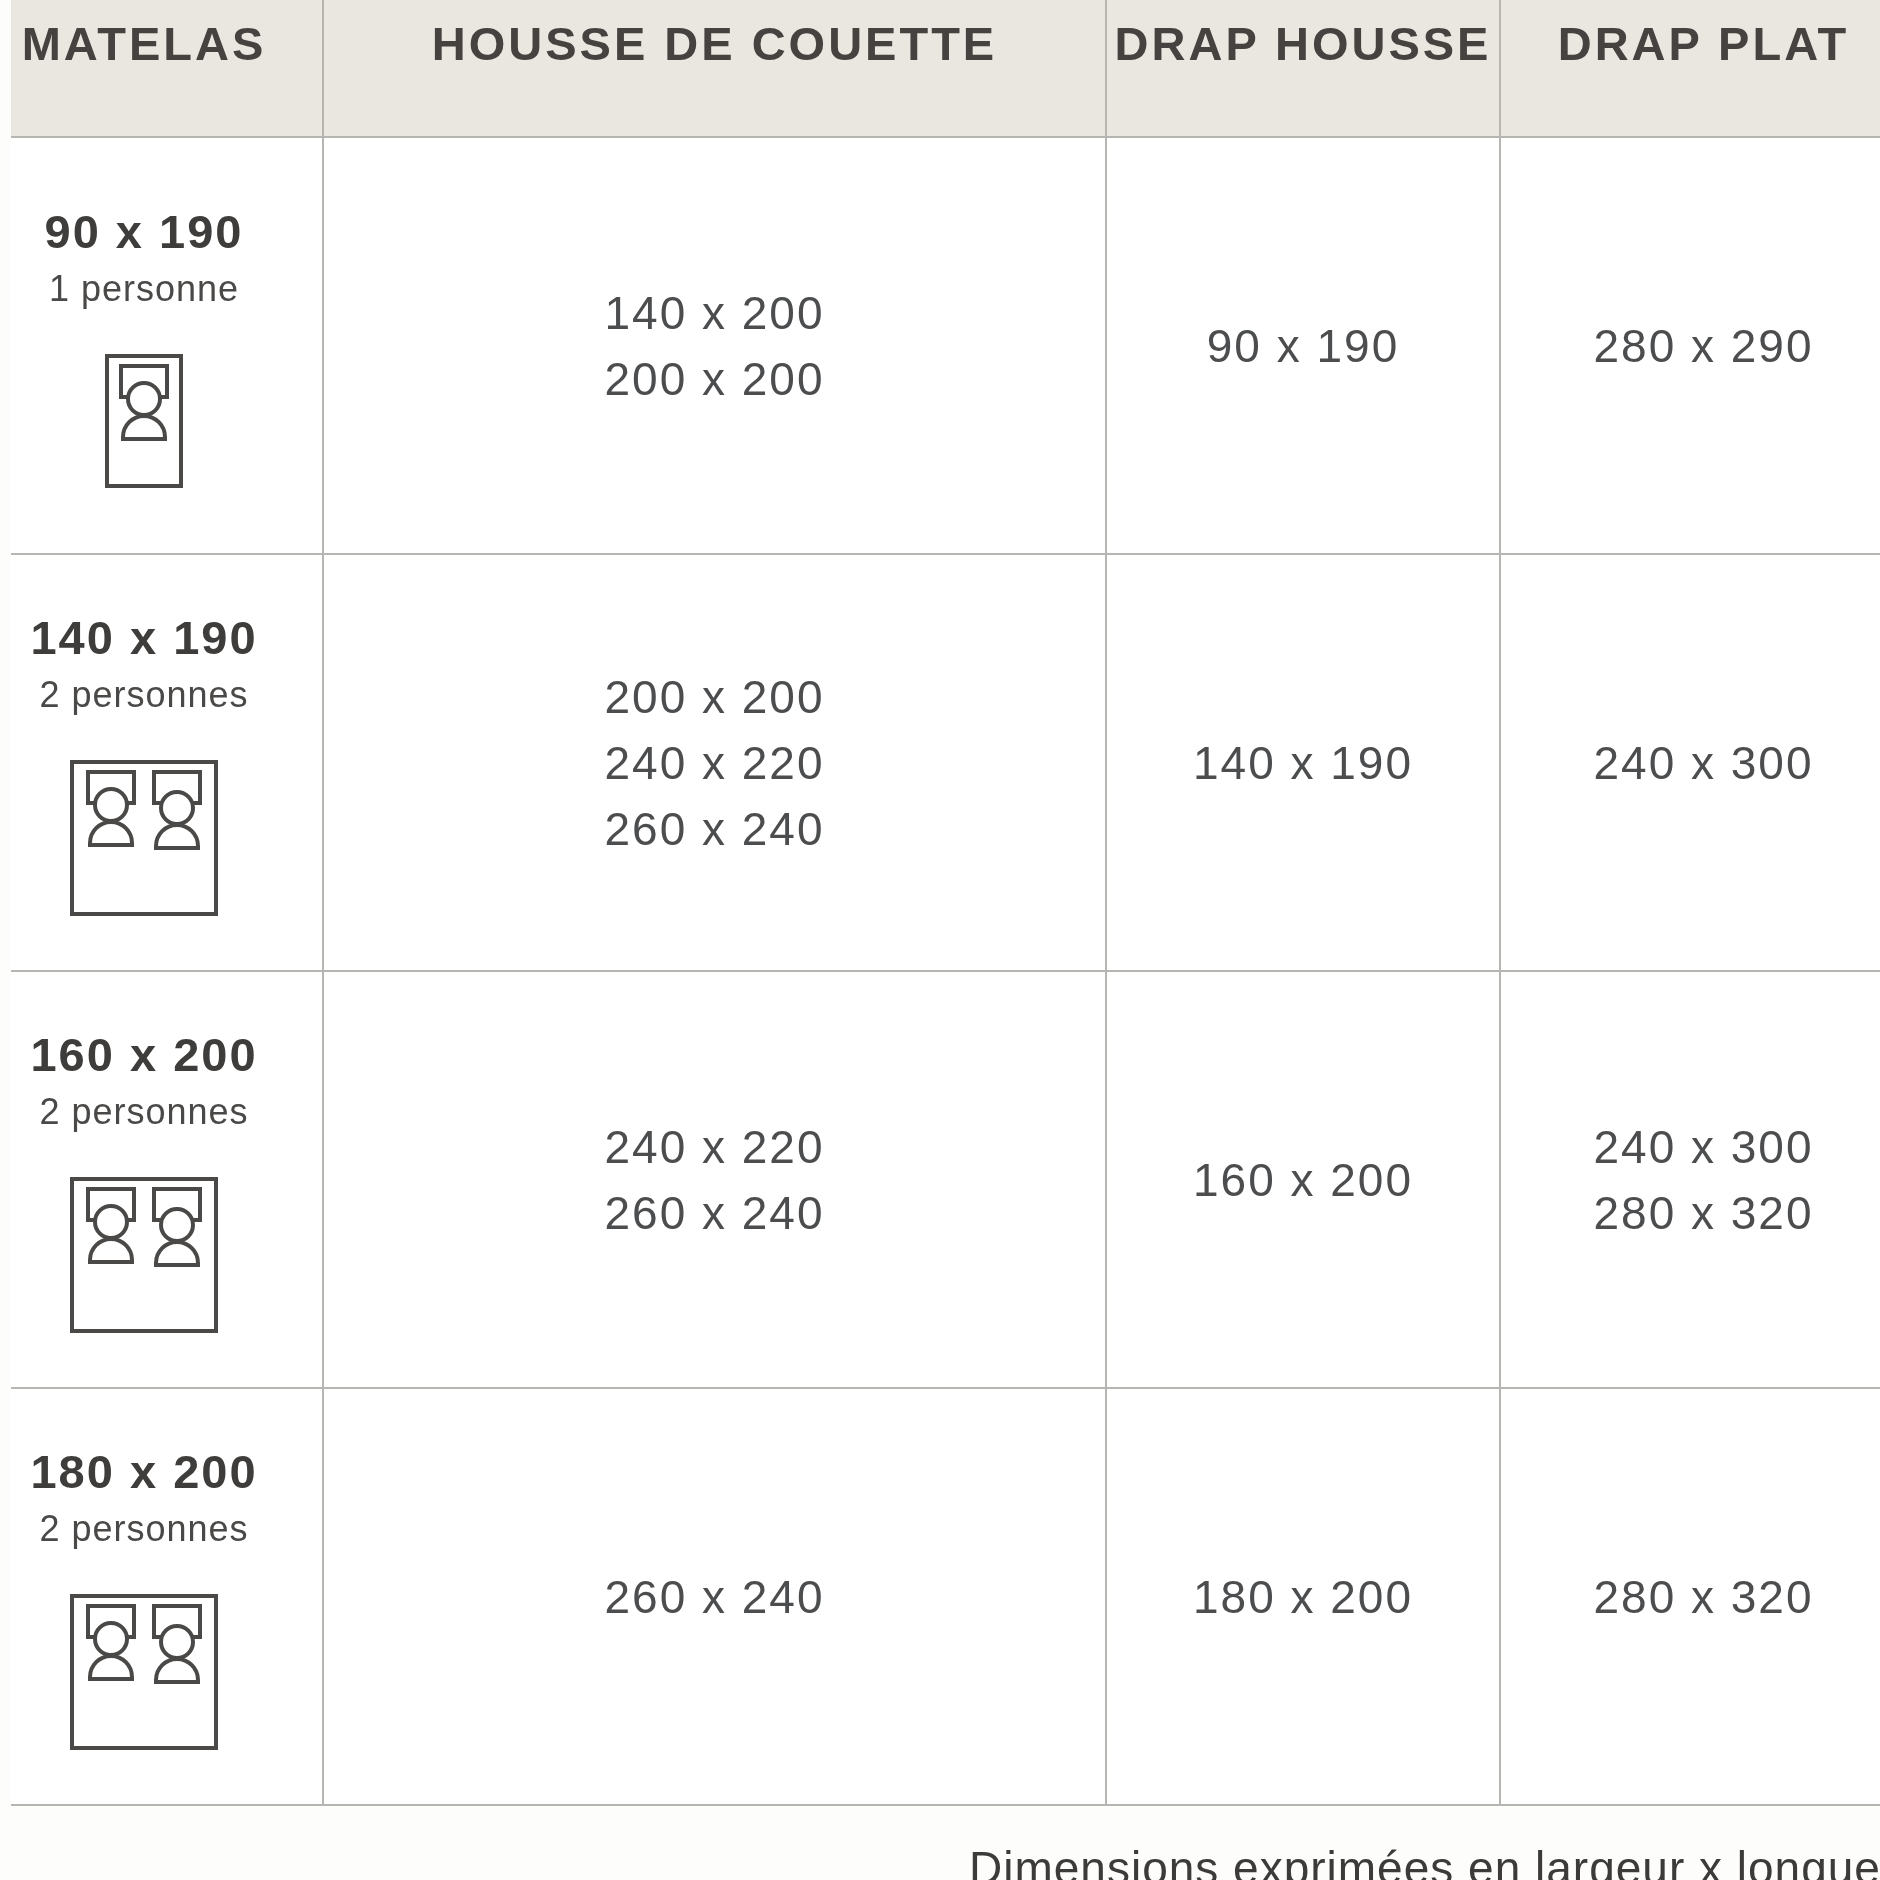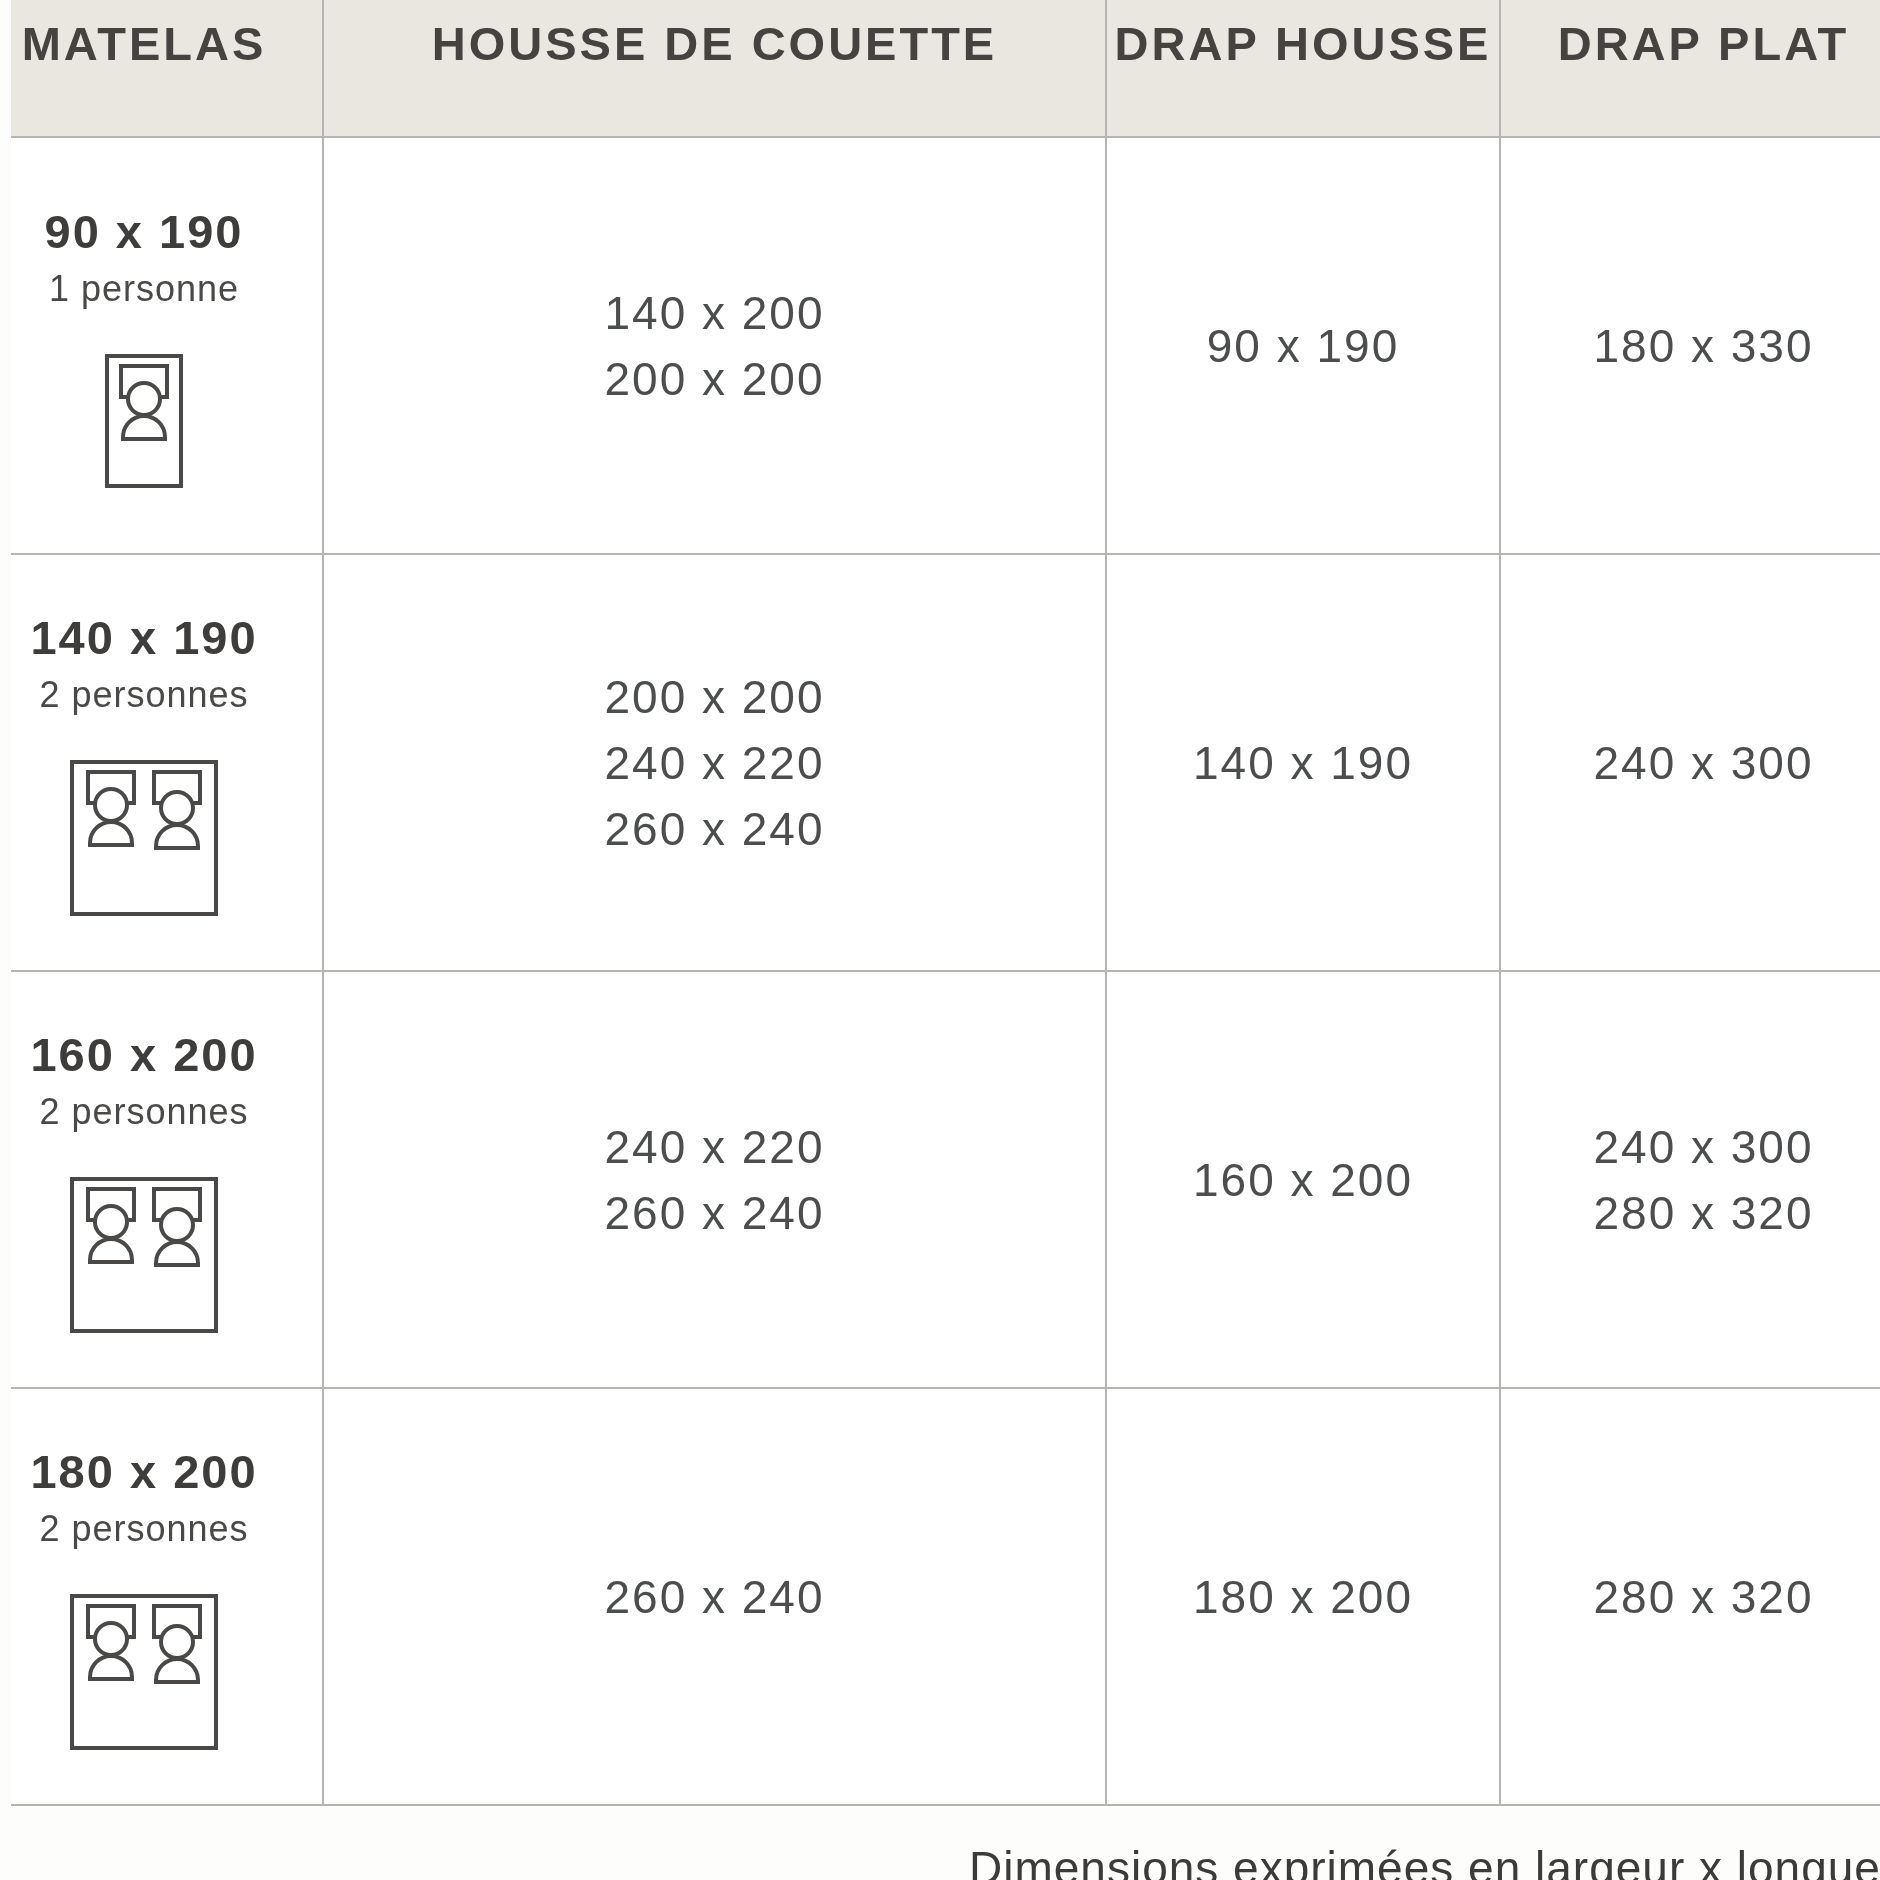--- a/index.html
+++ b/index.html
@@ -121,21 +121,21 @@
 
     </div>
     <div class="cell col-1">
             <div class="line">140 x 200</div>
             <div class="line">200 x 200</div>
           </div>
     <div class="cell col-2">
             <div class="line">90 x 190</div>
           </div>
     <div class="cell col-3">
-            <div class="line">180 x 330</div>
+            <div class="line">280 x 290</div>
           </div>
   </div>
 
   <div class="row">
     <div class="cell col-0">
       <div class="mat-size">140 x 190</div>
       <div class="persons">2 personnes</div>
 
       <span class="bed-icon icon-double">
         <svg width="148" height="156" viewBox="0 0 148 156" fill="none" stroke="#4a4947" stroke-width="4">

